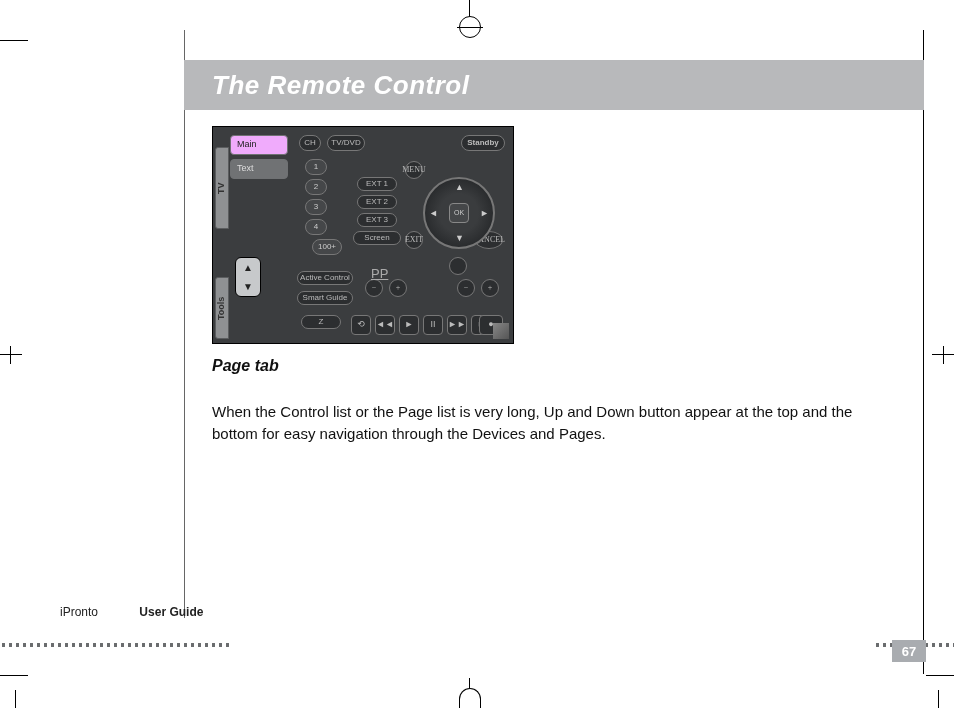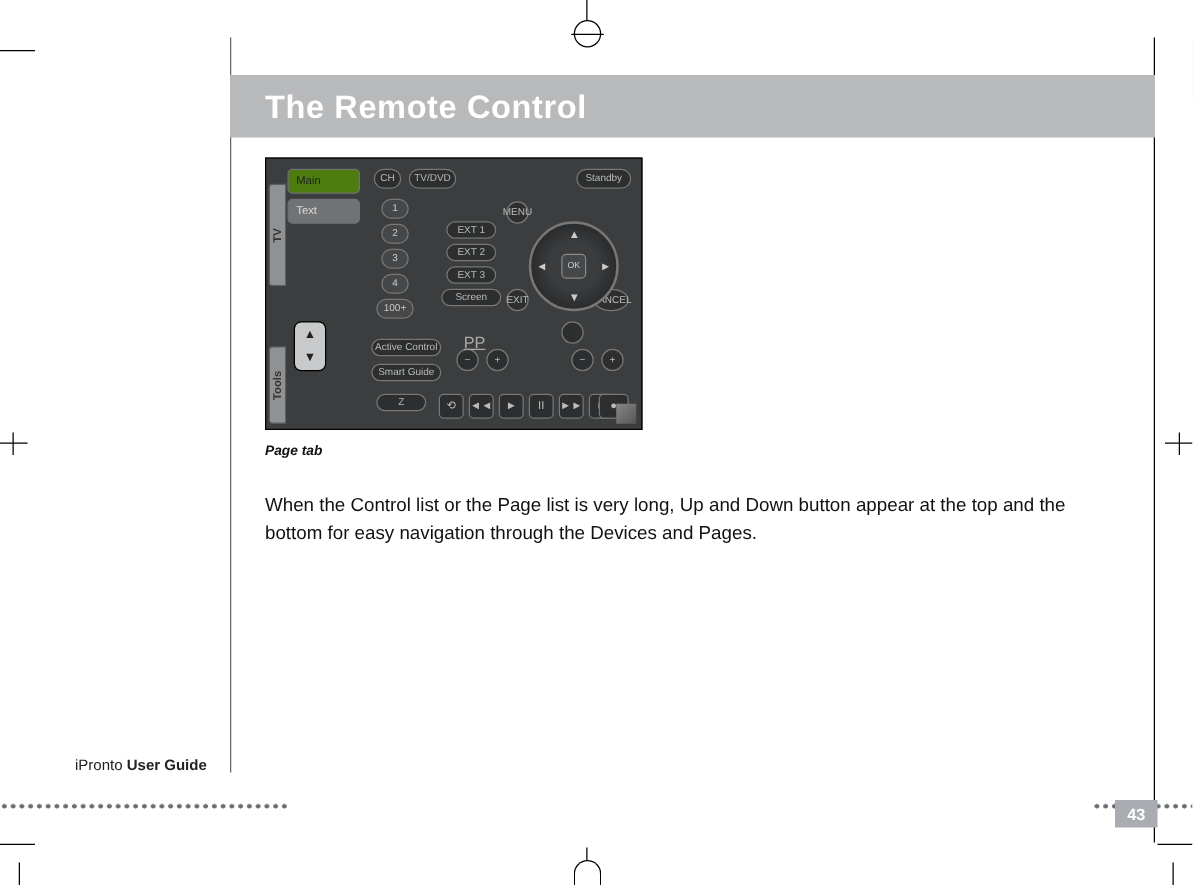--- a/index.html
+++ b/index.html
@@ -38,44 +38,44 @@
     position: absolute; left: 0; right: -1px; top: 30px; height: 50px;
     background: #b8b9bb;
     display:flex; align-items:center; padding-left: 28px;
   }
   .headerbar-bg {
     position:absolute; left:-170px; right:-30px; top:30px; height:50px;
     background: linear-gradient(to right, #fff 0, #fff 170px, #e9e9ea 170px, #e9e9ea 100%);
     z-index:-1;
   }
   .header-title {
-    font-weight: bold; color: #fff;
+    font-style: italic; font-weight: bold; color: #fff;
     font-size: 26px; letter-spacing: .5px;
     font-family: "Arial Narrow", Arial, sans-serif;
   }
   .body {
     position:absolute; left:28px; right:40px; top:96px;
     font-family: "Arial Narrow", Arial, sans-serif;
     font-stretch: condensed;
     font-size: 15px; line-height: 1.45; color: #111;
   }
   .para { margin-bottom: 16px; }
   .bold { font-weight: bold; }
   .figure {
     width: 302px; height: 218px; border:1px solid #000; background:#3b3d3f;
     position: relative; margin-bottom: 10px; overflow:hidden;
   }
-  .caption { font-size: 11px; font-style: italic; font-weight: bold; margin-bottom: 24px; }
+  .caption { font-size: 16px; font-style: italic; font-weight: bold; margin-bottom: 24px; }
 
   
   .footer-left {
     position:absolute; left:60px; bottom:84px; height:24px; display:flex; align-items:center;
   }
   .guidetxt { font-size: 12px; font-family: "Arial Narrow", Arial, sans-serif;}
-  .guidetxt .b { font-weight: bold; }
+  .guidetxt .b { font-weight: bold; padding-left: 38px; }
   .dots-left {
     position:absolute; left:0; bottom:60px; width:230px; height:6px;
     background-image: radial-gradient(circle, #6a6c6e 1.8px, transparent 2px);
     background-size: 7px 6px; background-repeat: repeat-x;
   }
   .dots-right {
     position:absolute; right:0; bottom:60px; width:80px; height:6px;
     background-image: radial-gradient(circle, #6a6c6e 1.8px, transparent 2px);
     background-size: 7px 6px; background-repeat: repeat-x;
   }
@@ -85,27 +85,27 @@
     font-weight:bold; font-size:13px;
   }
 
   
   .fig-sidebar { position:absolute; left:0; top:0; bottom:0; width:78px; }
   .fig-tab { position:absolute; left:2px; width:14px; background:#8f9193; border:1px solid #5b5d5f; border-radius:3px 0 0 3px; }
   .fig-tab.tv { top:20px; height:82px; }
   .fig-tab.tools { top:150px; bottom:4px; height:auto; }
   .vtxt { writing-mode: vertical-rl; transform: rotate(180deg); font-size:9px; color:#333; font-weight:bold; text-align:center; width:100%; height:100%; display:flex; align-items:center; justify-content:center; }
   .pagelist { position:absolute; left:17px; top:8px; width:58px; }
-  .pagebtn { height:20px; border-radius:4px; background:#4d7c0f; margin-bottom:4px; font-size:9px; color:#222; display:flex; align-items:center; padding-left:6px; border:1px solid #6f7173;}
+  .pagebtn { height:20px; border-radius:4px; background:#f0abfc; margin-bottom:4px; font-size:9px; color:#222; display:flex; align-items:center; padding-left:6px; border:1px solid #6f7173;}
   .pagebtn.dark { background:#707274; color:#ddd; }
   .spinner { position:absolute; left:22px; top:130px; width:26px; height:40px; background:#c7c9cb; border:1px solid #000; border-radius:6px; display:flex; flex-direction:column; align-items:center; justify-content:space-around; }
   .spinner .ar { font-size:10px; color:#222; line-height:1; }
   .fig-main { position:absolute; left:80px; right:4px; top:4px; bottom:4px; }
   .pill { position:absolute; border-radius:10px; background:#2c2e30; border:1px solid #777; color:#bbb; font-size:8px; display:flex; align-items:center; justify-content:center; }
-  .circbtn { position:absolute; width:18px; height:18px; border-radius:50%; background:#2c2e30; border:1px solid #777; color:#bbb; font-size:8px; display:flex; align-items:center; justify-content:center; }
+  .circbtn { position:absolute; width:18px; height:18px; border-radius:50%; background:#2c2e30; border:1px solid #777; color:#bbb; font-size:8px; display:flex; align-items:center; justify-content:center;font-family:Liberation Serif, serif; }
   .dpad { position:absolute; left:130px; top:46px; width:72px; height:72px; }
   .dpad .ring { position:absolute; inset:0; border-radius:50%; background:radial-gradient(circle,#3a3c3e 40%,#2a2c2e 70%); border:2px solid #777; }
   .dpad .ok { position:absolute; left:26px; top:26px; width:20px; height:20px; border-radius:4px; background:#454749; border:1px solid #888; color:#ccc; font-size:7px; display:flex; align-items:center; justify-content:center;}
   .dpad .arw { position:absolute; color:#ccc; font-size:9px; }
   .num { position:absolute; width:22px; height:16px; border-radius:8px; background:#454749; border:1px solid #777; color:#ccc; font-size:8px; display:flex; align-items:center; justify-content:center;}
   .media { position:absolute; width:20px; height:20px; border-radius:4px; background:#2c2e30; border:1px solid #777; color:#bbb; font-size:9px; display:flex; align-items:center; justify-content:center;}
   .corner { position:absolute; right:0; bottom:0; width:16px; height:16px; background:linear-gradient(135deg,#888 0,#555 100%); }
 </style>
 </head>
 <body>
@@ -150,27 +150,27 @@
             <div class="pagebtn dark">Text</div>
           </div>
           <div class="spinner">
             <div class="ar">▲</div>
             <div class="ar">▼</div>
           </div>
         </div>
         <div class="fig-main">
           <div class="pill" style="left:6px; top:4px; width:22px; height:16px;">CH</div>
           <div class="pill" style="left:34px; top:4px; width:38px; height:16px;">TV/DVD</div>
-          <div class="pill" style="right:4px; top:4px; width:44px; height:16px;">Standby</div>
+          <div class="pill" style="right:4px; top:4px; width:44px; height:16px;font-weight:bold;">Standby</div>
 
           <div class="num" style="left:12px; top:28px;">1</div>
           <div class="num" style="left:12px; top:48px;">2</div>
           <div class="num" style="left:12px; top:68px;">3</div>
           <div class="num" style="left:12px; top:88px;">4</div>
-          <div class="num" style="left:8px; top:108px; width:30px;">100+</div>
+          <div class="num" style="left:19px; top:108px; width:30px;">100+</div>
 
           <div class="pill" style="left:64px; top:46px; width:40px; height:14px;">EXT 1</div>
           <div class="pill" style="left:64px; top:64px; width:40px; height:14px;">EXT 2</div>
           <div class="pill" style="left:64px; top:82px; width:40px; height:14px;">EXT 3</div>
           <div class="pill" style="left:60px; top:100px; width:48px; height:14px;">Screen</div>
           <div class="circbtn" style="left:112px; top:30px;">MENU</div>
           <div class="circbtn" style="left:112px; top:100px;">EXIT</div>
           <div class="circbtn" style="right:6px; top:100px; width:28px;">CANCEL</div>
           <div class="circbtn" style="left:156px; top:126px;"></div>
 
@@ -207,15 +207,15 @@
 
       <p class="para">When the Control list or the Page list is very long, Up and Down button appear at the top and the bottom for easy navigation through the Devices and Pages.</p>
     </div>
   </div>
 
   <div class="footer-left">
     <span class="guidetxt"><span>iPronto</span><span class="b"> User Guide</span></span>
   </div>
   <div class="dots-left"></div>
   <div class="dots-right"></div>
-  <div class="pagenum-box">43</div>
+  <div class="pagenum-box">67</div>
 
 </div>
 
 </body></html>

